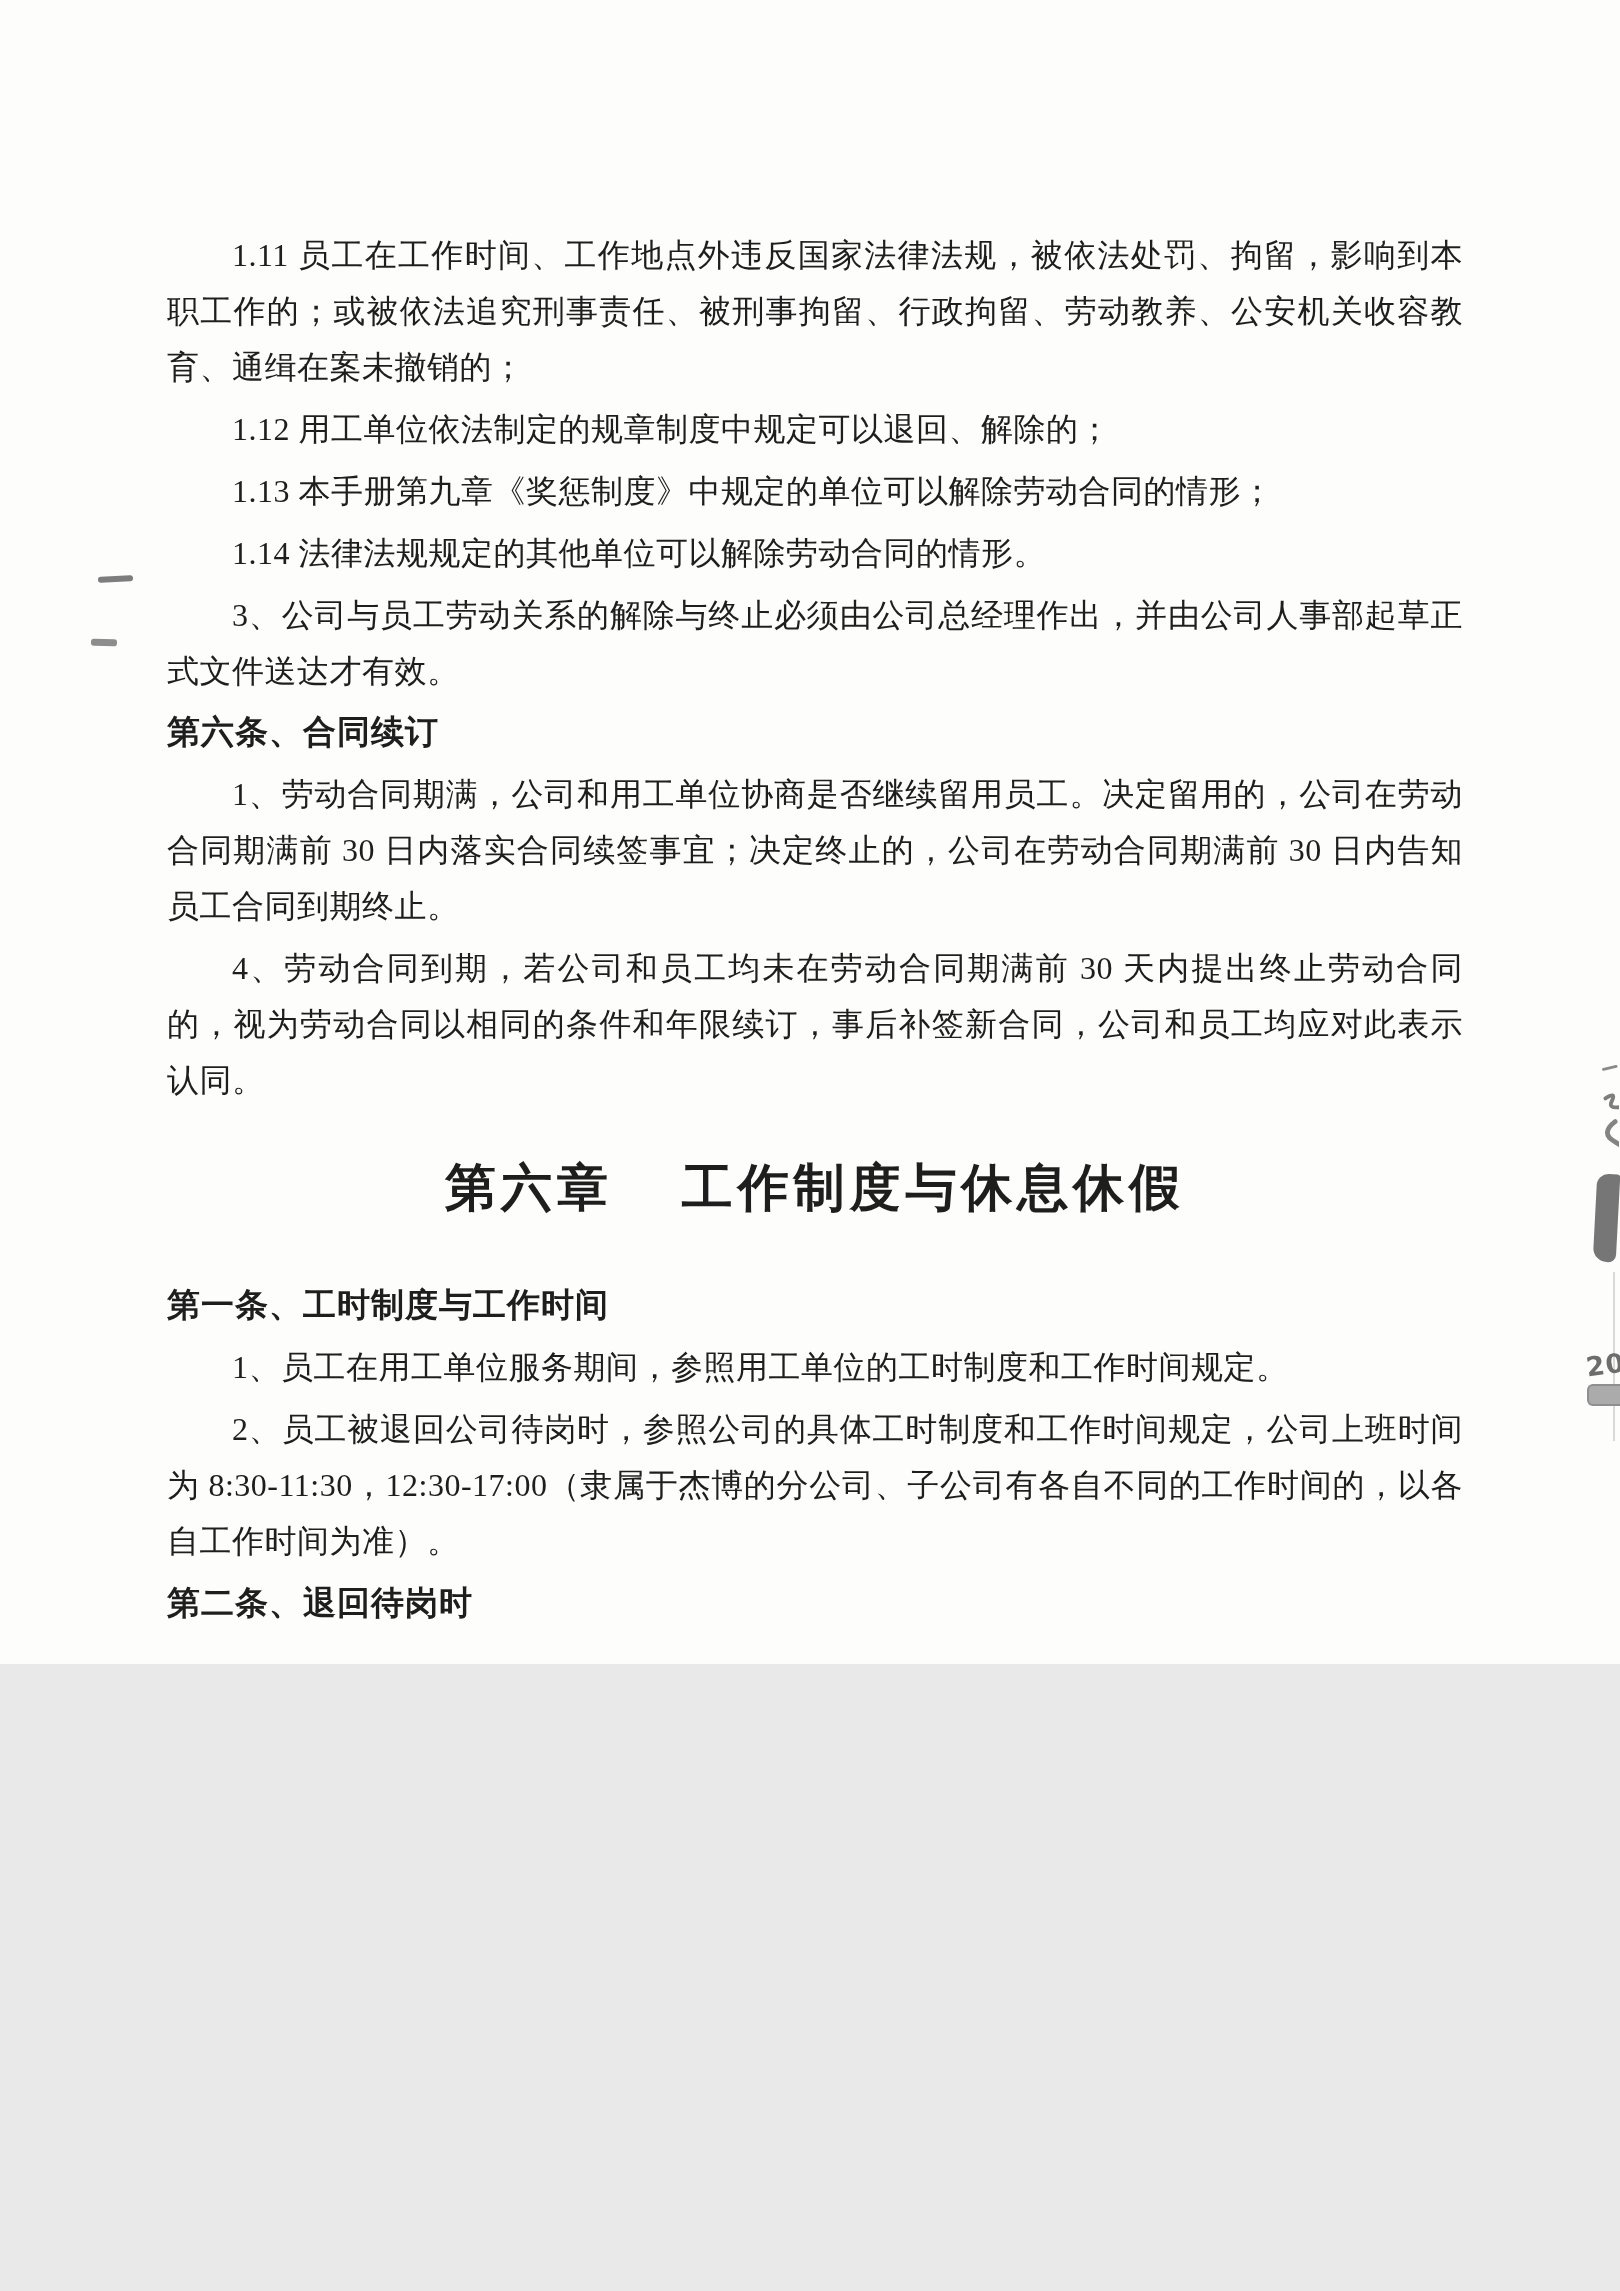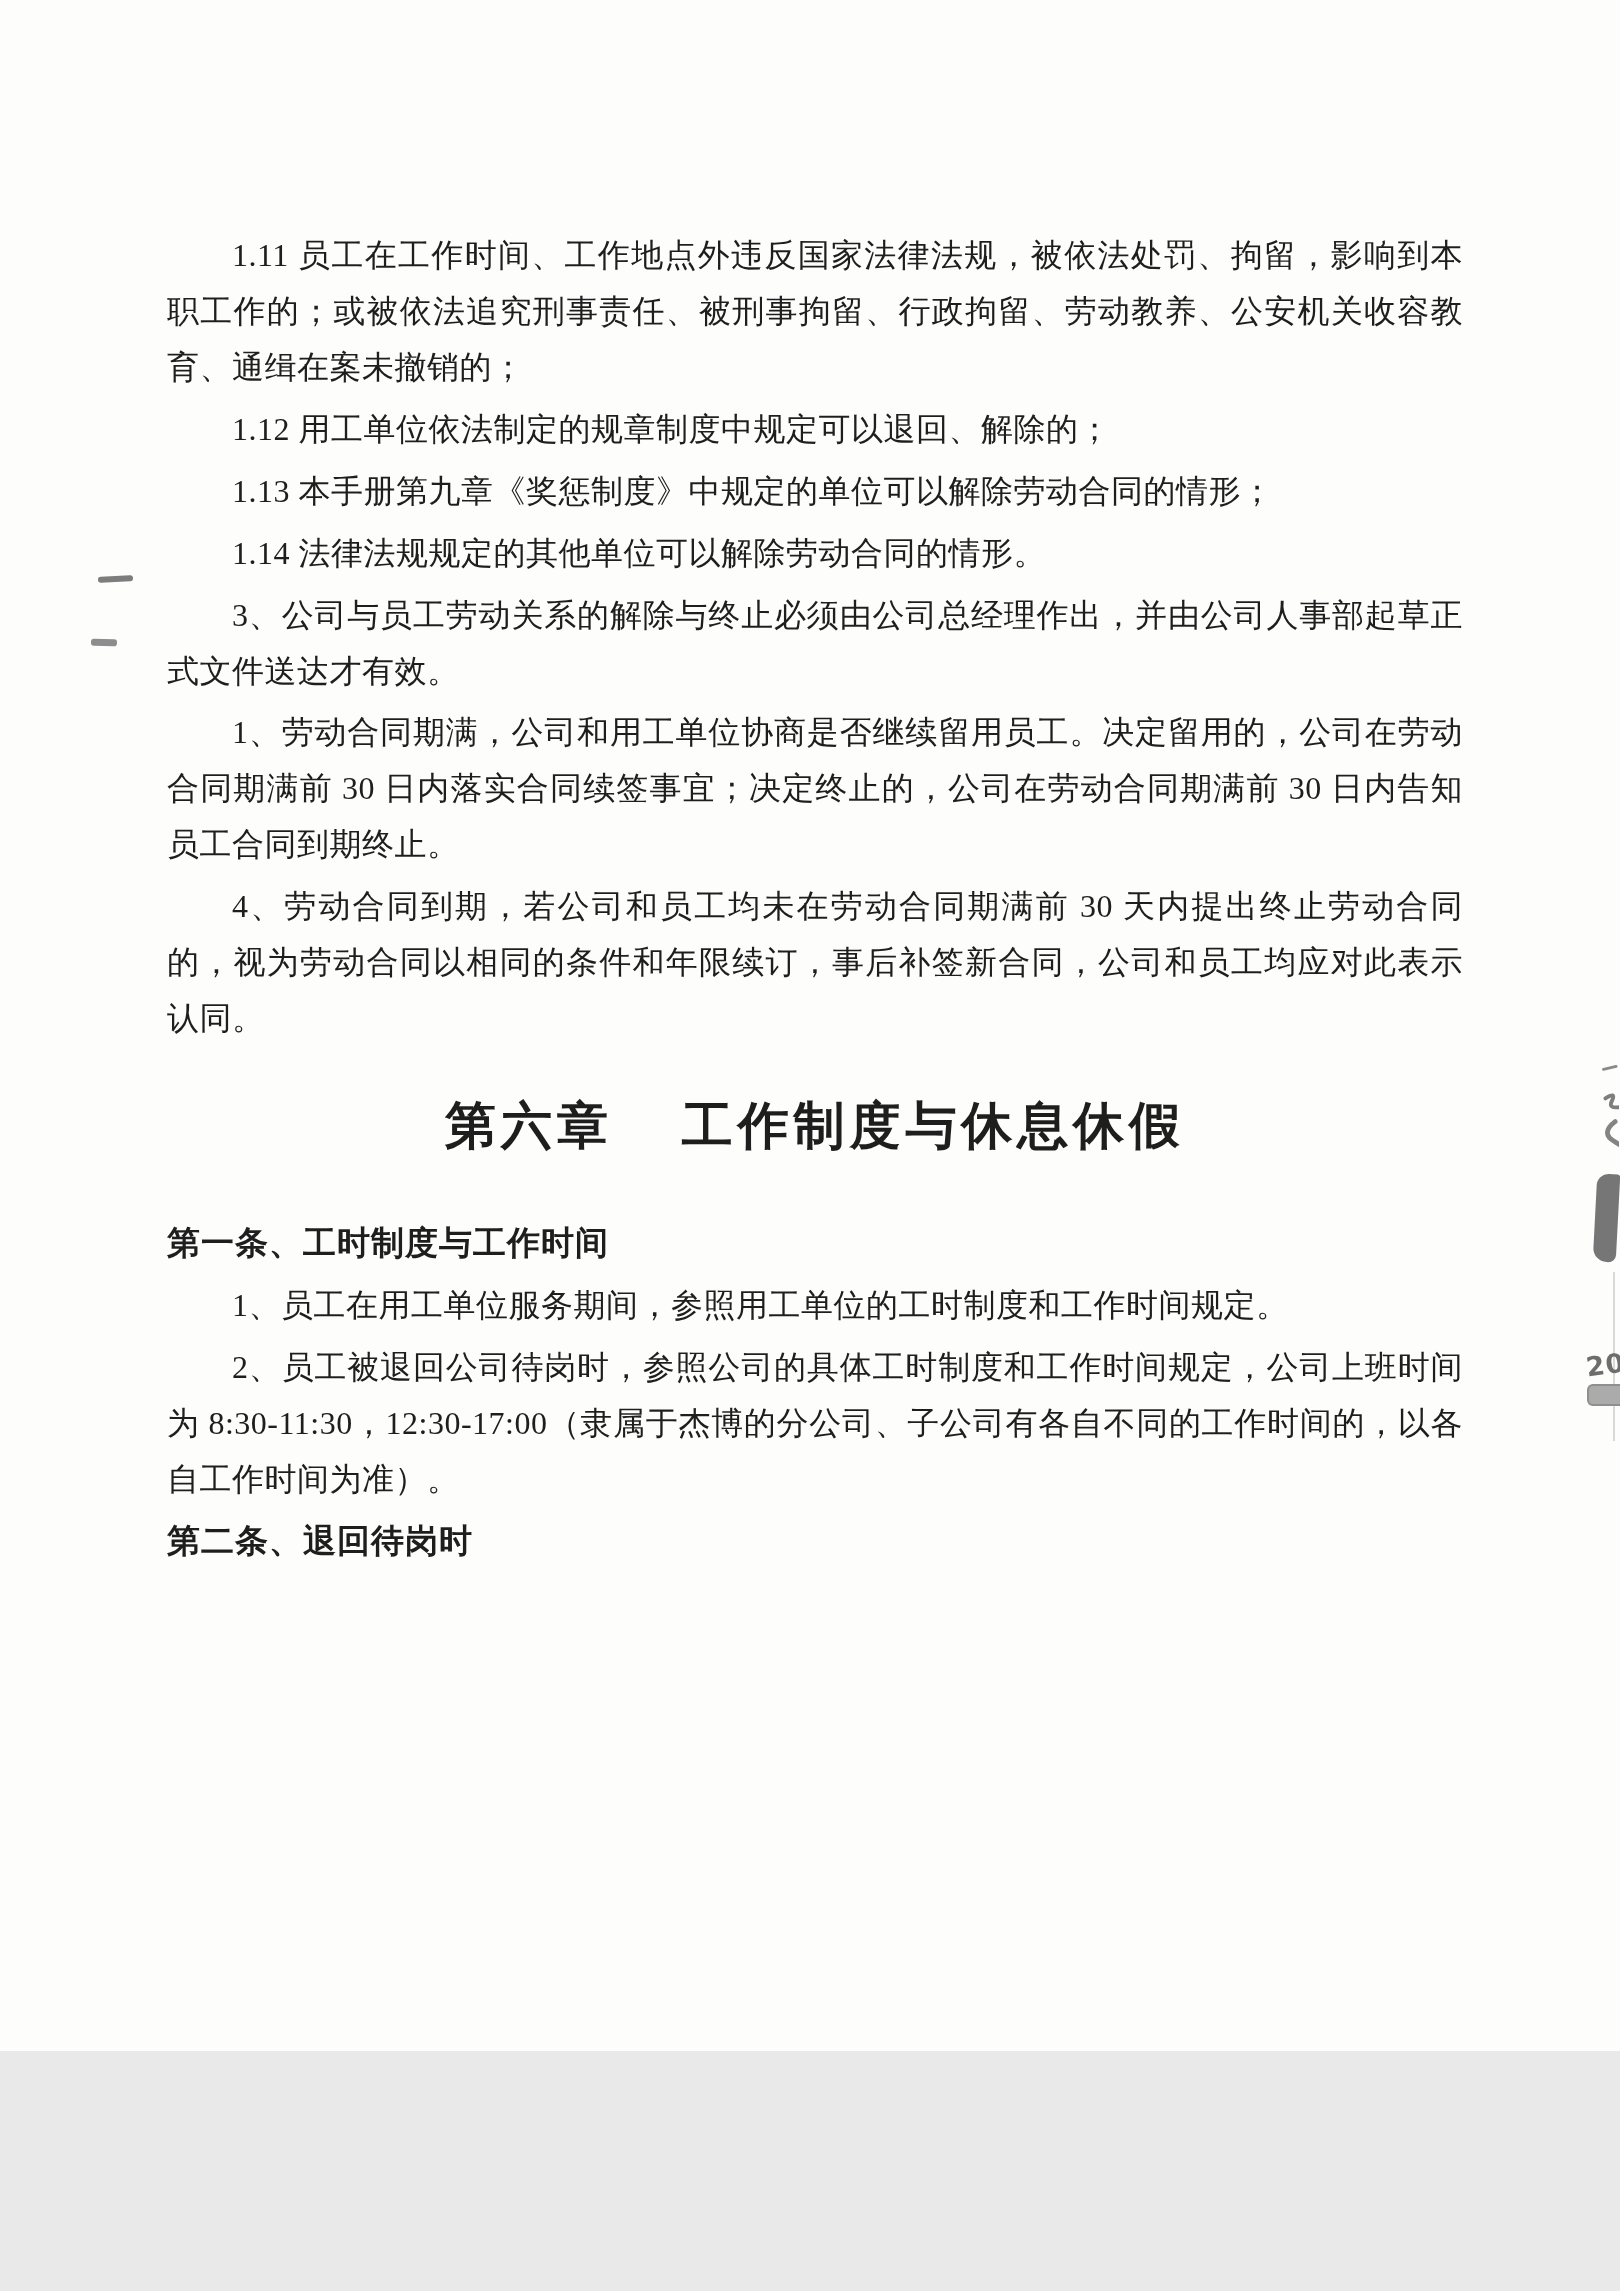--- a/index.html
+++ b/index.html
@@ -1,17 +1,17 @@
 <!DOCTYPE html>
 <html><head>
 <meta charset="utf-8">
 <style>
   html,body{margin:0;padding:0;background:#e9e9e9;}
   .page{
-    position:relative;width:1620px;height:2051px;margin:0 auto;
+    position:relative;width:1620px;height:1664px;margin:0 auto;
     background:#fdfdfc;overflow:hidden;
     font-family:"Liberation Serif","DejaVu Serif",serif;color:#1e1e1e;
   }
   .content{position:absolute;left:167px;top:227px;width:1296px;}
   p.body{
     margin:0 0 5.9px 0;font-size:32px;line-height:56px;
     text-indent:65px;text-align:justify;letter-spacing:0.5px;
   }
   h2.sec{
     margin:5.9px 0 5.9px 0;font-size:33px;line-height:56px;font-weight:bold;
@@ -54,20 +54,21 @@
 
 <div class="page">
 
   <div class="content">
     <p class="body">1.11 员工在工作时间、工作地点外违反国家法律法规，被依法处罚、拘留，影响到本职工作的；或被依法追究刑事责任、被刑事拘留、行政拘留、劳动教养、公安机关收容教育、通缉在案未撤销的；</p>
     <p class="body">1.12 用工单位依法制定的规章制度中规定可以退回、解除的；</p>
     <p class="body">1.13 本手册第九章《奖惩制度》中规定的单位可以解除劳动合同的情形；</p>
     <p class="body">1.14 法律法规规定的其他单位可以解除劳动合同的情形。</p>
     <p class="body">3、公司与员工劳动关系的解除与终止必须由公司总经理作出，并由公司人事部起草正式文件送达才有效。</p>
 
+    <h2 class="sec">第六条、合同续订</h2>
 
     <p class="body">1、劳动合同期满，公司和用工单位协商是否继续留用员工。决定留用的，公司在劳动合同期满前 30 日内落实合同续签事宜；决定终止的，公司在劳动合同期满前 30 日内告知员工合同到期终止。</p>
     <p class="body">4、劳动合同到期，若公司和员工均未在劳动合同期满前 30 天内提出终止劳动合同的，视为劳动合同以相同的条件和年限续订，事后补签新合同，公司和员工均应对此表示认同。</p>
 
     <div class="chapter">
       <span class="num">第六章</span><span class="title">工作制度与休息休假</span>
     </div>
 
     <h2 class="sec">第一条、工时制度与工作时间</h2>
     <p class="body">1、员工在用工单位服务期间，参照用工单位的工时制度和工作时间规定。</p>

